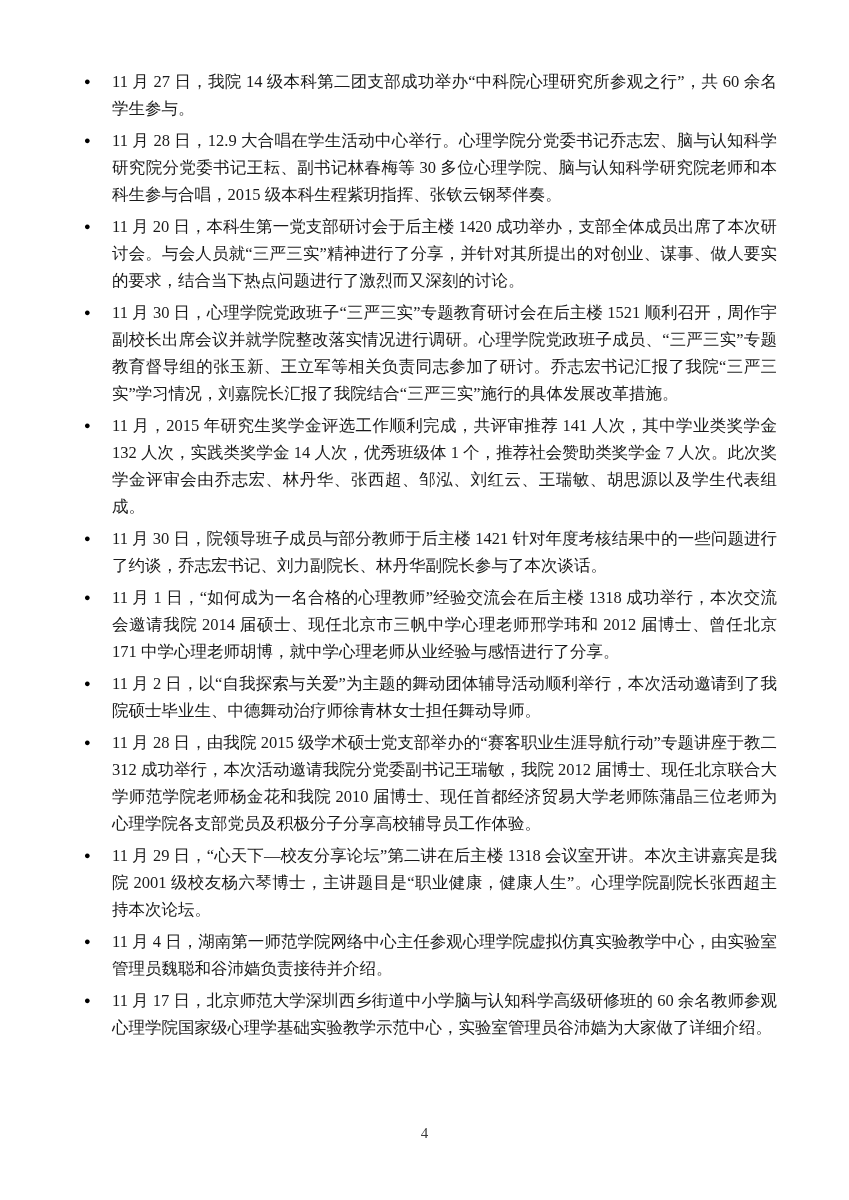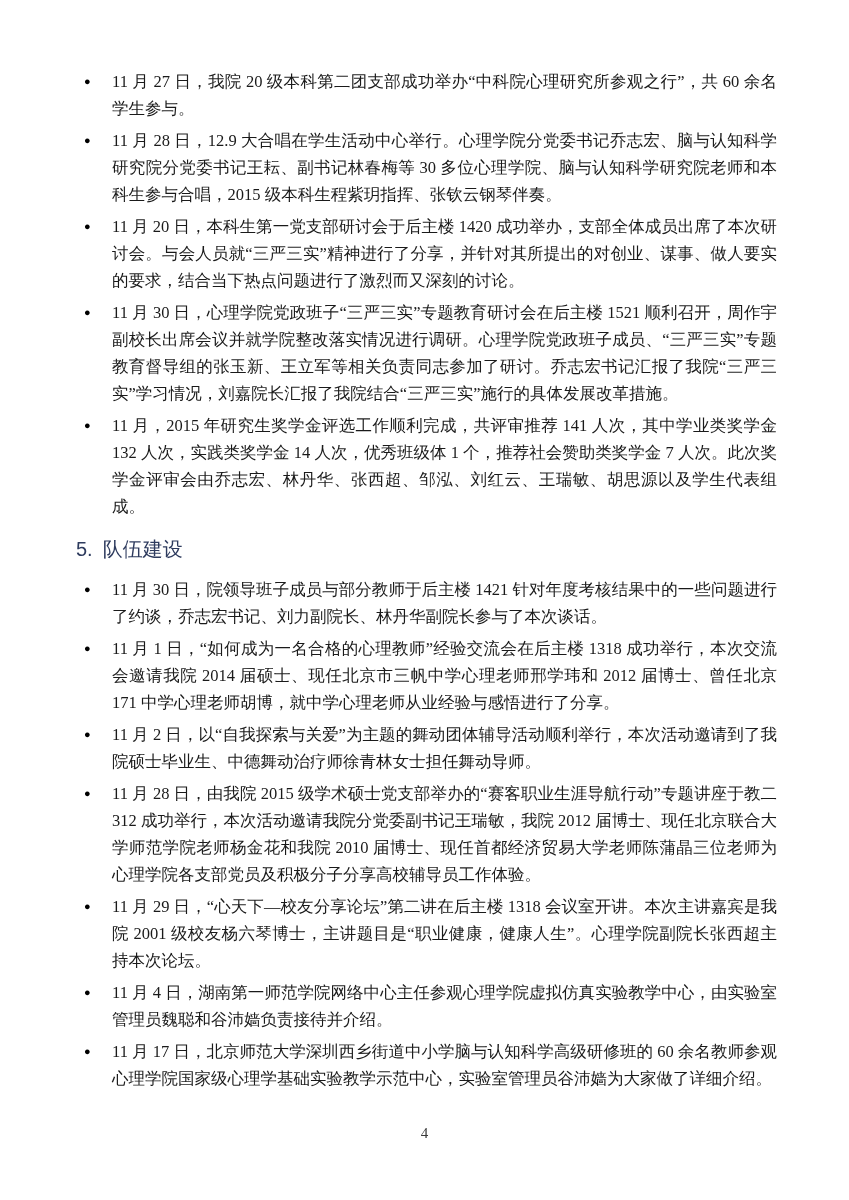--- a/index.html
+++ b/index.html
@@ -64,44 +64,41 @@
   }
 </style>
 </head>
 <body>
 
 <div class="page">
 
   <div class="section-block">
     <div class="bullet-item">
       <span class="bullet">●</span>
-      <p class="bullet-text">11 月 27 日，我院 20 级本科第二团支部成功举办“中科院心理研究所参观之行”，共 60 余名学生参与。</p>
+      <p class="bullet-text">11 月 27 日，我院 14 级本科第二团支部成功举办“中科院心理研究所参观之行”，共 60 余名学生参与。</p>
     </div>
     <div class="bullet-item">
       <span class="bullet">●</span>
       <p class="bullet-text">11 月 28 日，12.9 大合唱在学生活动中心举行。心理学院分党委书记乔志宏、脑与认知科学研究院分党委书记王耘、副书记林春梅等 30 多位心理学院、脑与认知科学研究院老师和本科生参与合唱，2015 级本科生程紫玥指挥、张钦云钢琴伴奏。</p>
     </div>
     <div class="bullet-item">
       <span class="bullet">●</span>
       <p class="bullet-text">11 月 20 日，本科生第一党支部研讨会于后主楼 1420 成功举办，支部全体成员出席了本次研讨会。与会人员就“三严三实”精神进行了分享，并针对其所提出的对创业、谋事、做人要实的要求，结合当下热点问题进行了激烈而又深刻的讨论。</p>
     </div>
     <div class="bullet-item">
       <span class="bullet">●</span>
       <p class="bullet-text">11 月 30 日，心理学院党政班子“三严三实”专题教育研讨会在后主楼 1521 顺利召开，周作宇副校长出席会议并就学院整改落实情况进行调研。心理学院党政班子成员、“三严三实”专题教育督导组的张玉新、王立军等相关负责同志参加了研讨。乔志宏书记汇报了我院“三严三实”学习情况，刘嘉院长汇报了我院结合“三严三实”施行的具体发展改革措施。</p>
     </div>
     <div class="bullet-item">
       <span class="bullet">●</span>
       <p class="bullet-text">11 月，2015 年研究生奖学金评选工作顺利完成，共评审推荐 141 人次，其中学业类奖学金 132 人次，实践类奖学金 14 人次，优秀班级体 1 个，推荐社会赞助类奖学金 7 人次。此次奖学金评审会由乔志宏、林丹华、张西超、邹泓、刘红云、王瑞敏、胡思源以及学生代表组成。</p>
     </div>
   </div>
 
   <div class="section-block">
-    <h2 class="section-heading">
-      <span class="heading-number">5.</span><span>队伍建设</span>
-    </h2>
     <div class="bullet-item">
       <span class="bullet">●</span>
       <p class="bullet-text">11 月 30 日，院领导班子成员与部分教师于后主楼 1421 针对年度考核结果中的一些问题进行了约谈，乔志宏书记、刘力副院长、林丹华副院长参与了本次谈话。</p>
     </div>
   </div>
 
   <div class="section-block">
     <div class="bullet-item">
       <span class="bullet">●</span>
       <p class="bullet-text">11 月 1 日，“如何成为一名合格的心理教师”经验交流会在后主楼 1318 成功举行，本次交流会邀请我院 2014 届硕士、现任北京市三帆中学心理老师邢学玮和 2012 届博士、曾任北京 171 中学心理老师胡博，就中学心理老师从业经验与感悟进行了分享。</p>

